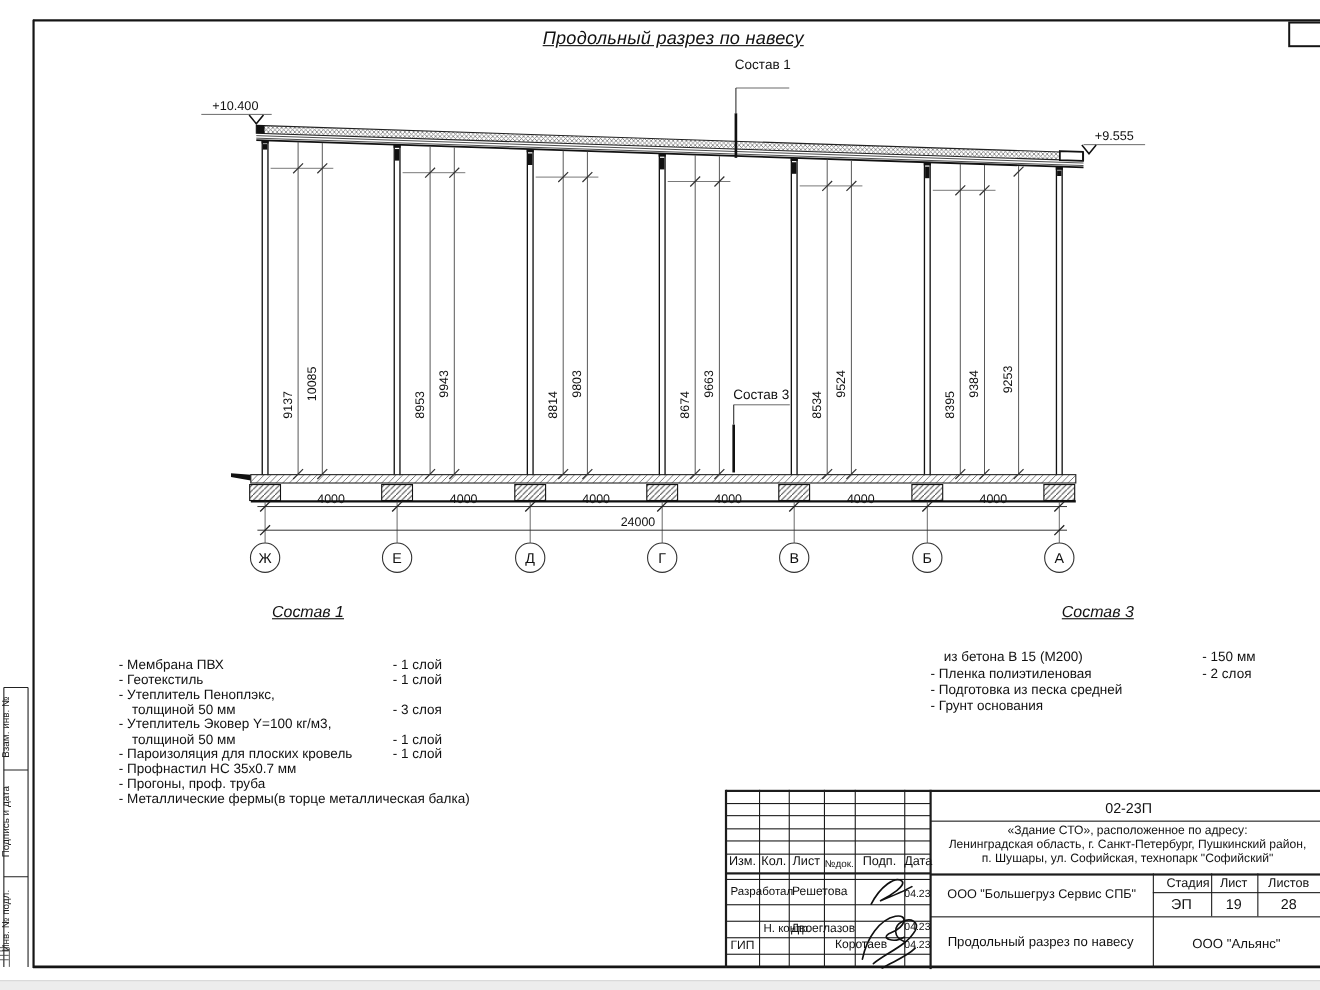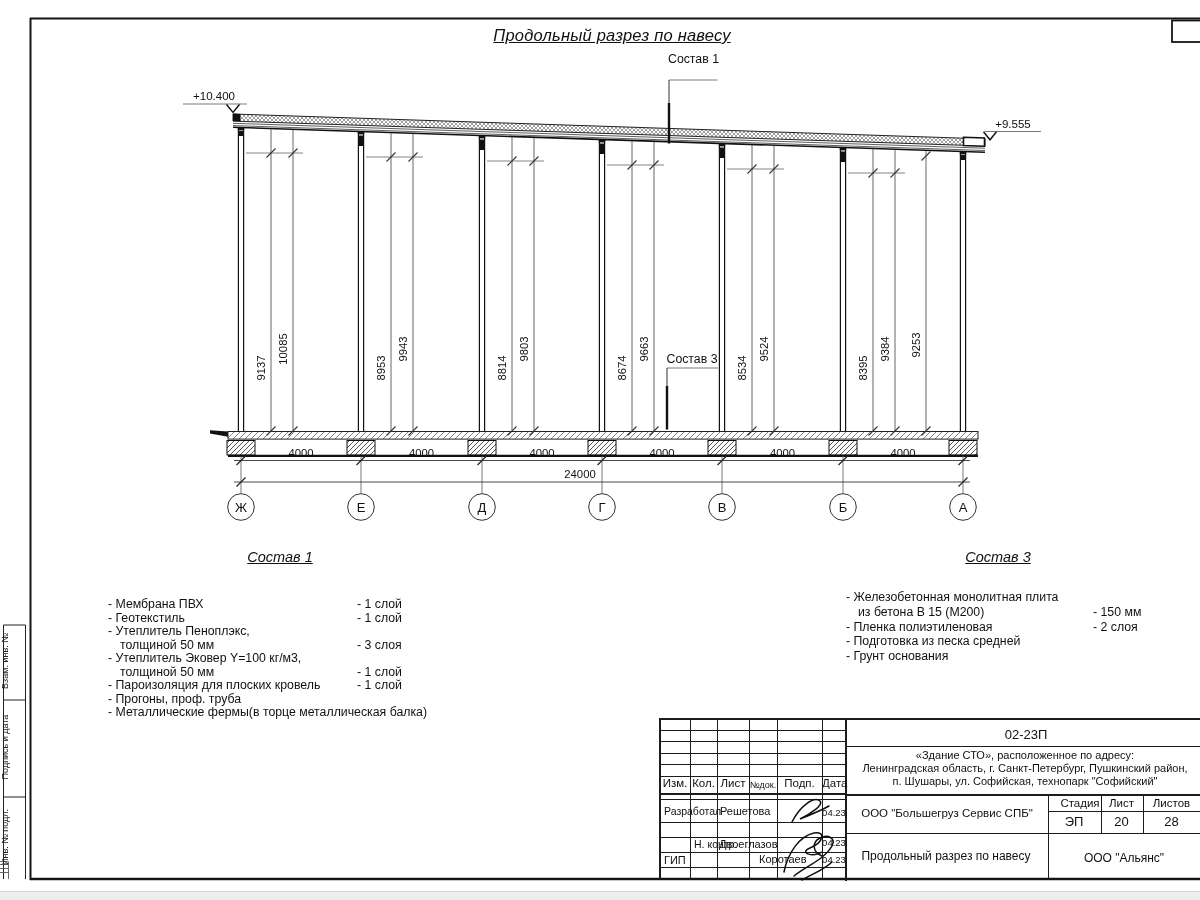--- a/index.html
+++ b/index.html
@@ -236,32 +236,32 @@
       </div>
     <div class="lgrow ind">
         <span class="nm">толщиной 50 мм</span>
         <span class="val">- 1 слой</span>
       </div>
     <div class="lgrow">
         <span class="nm">- Пароизоляция для плоских кровель</span>
         <span class="val">- 1 слой</span>
       </div>
     <div class="lgrow">
+        <span class="nm">- Профнастил НС 35х0.7 мм</span>
+      </div>
+    <div class="lgrow">
         <span class="nm">- Прогоны, проф. труба</span>
       </div>
     <div class="lgrow">
         <span class="nm">- Металлические фермы(в торце металлическая балка)</span>
       </div>
   </div>
 
   <div class="t ctr lg-head" style="left:933px;top:549px;width:130px;z-index:2;">Состав 3</div>
   <div class="legend lg3" style="left:846px;top:590px;width:350px;z-index:2;">
-    <div class="lgrow">
-        <span class="nm">- Железобетонная  монолитная плита</span>
-      </div>
     <div class="lgrow ind">
         <span class="nm">из бетона В 15 (М200)</span>
         <span class="val">- 150 мм</span>
       </div>
     <div class="lgrow">
         <span class="nm">- Пленка полиэтиленовая</span>
         <span class="val">- 2 слоя</span>
       </div>
     <div class="lgrow">
         <span class="nm">- Подготовка из песка средней</span>
@@ -319,21 +319,21 @@
     <div class="tbt ctr" style="left:822px;top:836.5px;width:24px;font-size:9.5px;">04.23</div>
     <div class="tbt" style="left:664px;top:853.5px;font-size:11px;">ГИП</div>
     <div class="tbt" style="left:719px;top:853px;font-size:11px;padding-left:40px;">Коротаев</div>
     <div class="tbt ctr" style="left:822px;top:853.5px;width:24px;font-size:9.5px;">04.23</div>
 
     <div class="tbt ctr" style="left:848px;top:807px;width:198px;font-size:11.5px;">ООО "Большегруз Сервис СПБ"</div>
     <div class="tbt ctr" style="left:1048px;top:796.5px;width:64px;font-size:11.5px;">Стадия</div>
     <div class="tbt ctr" style="left:1101px;top:796.5px;width:41px;font-size:11.5px;">Лист</div>
     <div class="tbt ctr" style="left:1143px;top:796.5px;width:57px;font-size:11.5px;">Листов</div>
     <div class="tbt ctr" style="left:1048px;top:814px;width:52px;font-size:13px;">ЭП</div>
-    <div class="tbt ctr" style="left:1101px;top:814px;width:41px;font-size:13px;">20</div>
+    <div class="tbt ctr" style="left:1101px;top:814px;width:41px;font-size:13px;">19</div>
     <div class="tbt ctr" style="left:1143px;top:814px;width:57px;font-size:13px;">28</div>
     <div class="tbt ctr" style="left:846px;top:849px;width:200px;font-size:12px;">Продольный разрез по навесу</div>
     <div class="tbt ctr" style="left:1048px;top:851px;width:152px;font-size:12px;">ООО "Альянс"</div>
   </div>
 
   <svg width="80" height="95" viewBox="0 0 80 95" style="position:absolute;left:772px;top:790px;z-index:5;">
     <g fill="none" stroke="#101010" stroke-width="1.5" stroke-linecap="round">
       <path d="M20 32 C28 16 42 6 48 11 C52 15 38 24 28 29 C38 25 50 20 57 16"></path>
       <path d="M12 82 C16 62 28 46 42 43 C54 41 52 52 38 58 C26 63 42 68 50 62"></path>
       <path d="M22 86 C34 76 52 70 60 56 C64 48 56 44 48 48 C40 52 40 62 50 66 M30 90 C40 84 52 80 60 72"></path>

